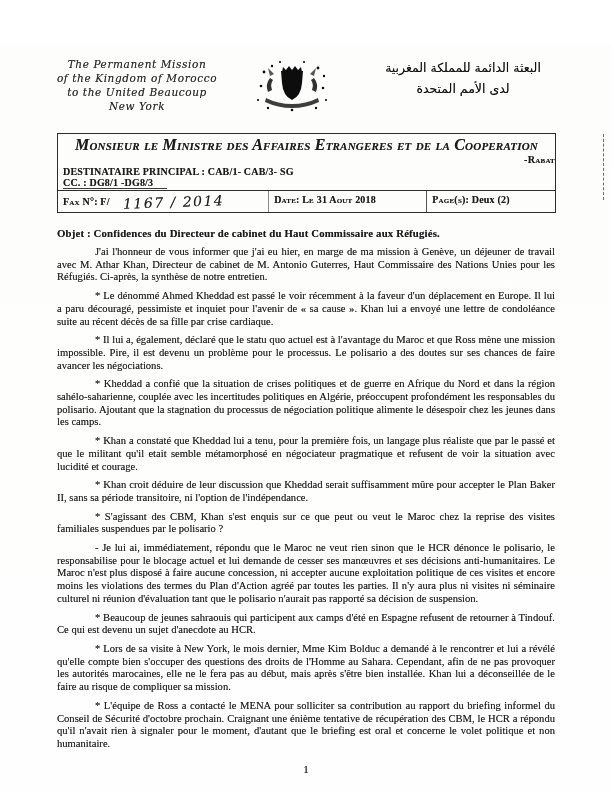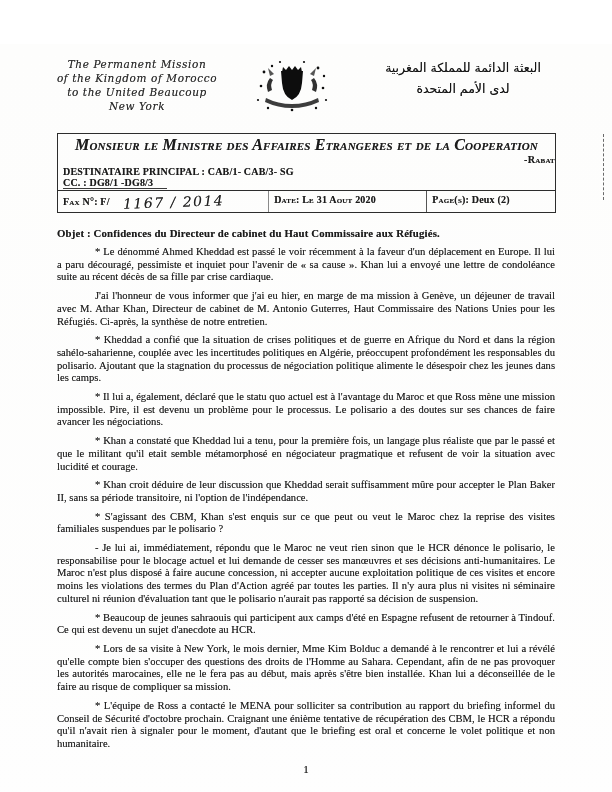--- a/index.html
+++ b/index.html
@@ -111,37 +111,37 @@
   <div class="routing">
     <div class="recipient-row">Monsieur le Ministre des Affaires Etrangeres et de la Cooperation</div>
     <div class="recipient-city">-Rabat</div>
     <div class="dest-row">DESTINATAIRE PRINCIPAL : CAB/1- CAB/3- SG</div>
     <div class="cc-row"><span>CC. : DG8/1 -DG8/3</span></div>
     <div class="fax-row">
       <div class="fax-cell">
         <span class="fax-label">Fax N°: F/</span>
         <span class="handwritten">1167 / 2014</span>
       </div>
-      <div class="date-cell">Date: Le 31 Aout 2020</div>
+      <div class="date-cell">Date: Le 31 Aout 2018</div>
       <div class="pages-cell">
         <span class="pages-label">Page(s):</span>
         <span>Deux (2)</span>
       </div>
     </div>
   </div>
 
   <div class="subject">
     <span class="subject-label">Objet</span><span> : Confidences du Directeur de cabinet du Haut Commissaire aux Réfugiés.</span>
   </div>
 
   <div class="body-text">
+      <p class="para">J'ai l'honneur de vous informer que j'ai eu hier, en marge de ma mission à Genève, un déjeuner de travail avec M. Athar Khan, Directeur de cabinet de M. Antonio Guterres, Haut Commissaire des Nations Unies pour les Réfugiés. Ci-après, la synthèse de notre entretien.</p>
       <p class="para">* Le dénommé Ahmed Kheddad est passé le voir récemment à la faveur d'un déplacement en Europe. Il lui a paru découragé, pessimiste et inquiet pour l'avenir de « sa cause ». Khan lui a envoyé une lettre de condoléance suite au récent décès de sa fille par crise cardiaque.</p>
-      <p class="para">J'ai l'honneur de vous informer que j'ai eu hier, en marge de ma mission à Genève, un déjeuner de travail avec M. Athar Khan, Directeur de cabinet de M. Antonio Guterres, Haut Commissaire des Nations Unies pour les Réfugiés. Ci-après, la synthèse de notre entretien.</p>
+      <p class="para">* Il lui a, également, déclaré que le statu quo actuel est à l'avantage du Maroc et que Ross mène une mission impossible. Pire, il est devenu un problème pour le processus. Le polisario a des doutes sur ses chances de faire avancer les négociations.</p>
       <p class="para">* Kheddad a confié que la situation de crises politiques et de guerre en Afrique du Nord et dans la région sahélo-saharienne, couplée avec les incertitudes politiques en Algérie, préoccupent profondément les responsables du polisario. Ajoutant que la stagnation du processus de négociation politique alimente le désespoir chez les jeunes dans les camps.</p>
-      <p class="para">* Il lui a, également, déclaré que le statu quo actuel est à l'avantage du Maroc et que Ross mène une mission impossible. Pire, il est devenu un problème pour le processus. Le polisario a des doutes sur ses chances de faire avancer les négociations.</p>
       <p class="para">* Khan a constaté que Kheddad lui a tenu, pour la première fois, un langage plus réaliste que par le passé et que le militant qu'il etait semble métamorphosé en négociateur pragmatique et refusent de voir la situation avec lucidité et courage.</p>
       <p class="para">* Khan croit déduire de leur discussion que Kheddad serait suffisamment mûre pour accepter le Plan Baker II, sans sa période transitoire, ni l'option de l'indépendance.</p>
       <p class="para">* S'agissant des CBM, Khan s'est enquis sur ce que peut ou veut le Maroc chez la reprise des visites familiales suspendues par le polisario ?</p>
       <p class="para">- Je lui ai, immédiatement, répondu que le Maroc ne veut rien sinon que le HCR dénonce le polisario, le responsabilise pour le blocage actuel et lui demande de cesser ses manœuvres et ses décisions anti-humanitaires. Le Maroc n'est plus disposé à faire aucune concession, ni accepter aucune exploitation politique de ces visites et encore moins les violations des termes du Plan d'Action agréé par toutes les parties. Il n'y aura plus ni visites ni séminaire culturel ni réunion d'évaluation tant que le polisario n'aurait pas rapporté sa décision de suspension.</p>
       <p class="para">* Beaucoup de jeunes sahraouis qui participent aux camps d'été en Espagne refusent de retourner à Tindouf. Ce qui est devenu un sujet d'anecdote au HCR.</p>
       <p class="para">* Lors de sa visite à New York, le mois dernier, Mme Kim Bolduc a demandé à le rencontrer et lui a révélé qu'elle compte bien s'occuper des questions des droits de l'Homme au Sahara. Cependant, afin de ne pas provoquer les autorités marocaines, elle ne le fera pas au début, mais après s'être bien installée. Khan lui a déconseillée de le faire au risque de compliquer sa mission.</p>
       <p class="para">* L'équipe de Ross a contacté le MENA pour solliciter sa contribution au rapport du briefing informel du Conseil de Sécurité d'octobre prochain. Craignant une énième tentative de récupération des CBM, le HCR a répondu qu'il n'avait rien à signaler pour le moment, d'autant que le briefing est oral et concerne le volet politique et non humanitaire.</p>
     </div>
 
   <div class="page-number">1</div>

